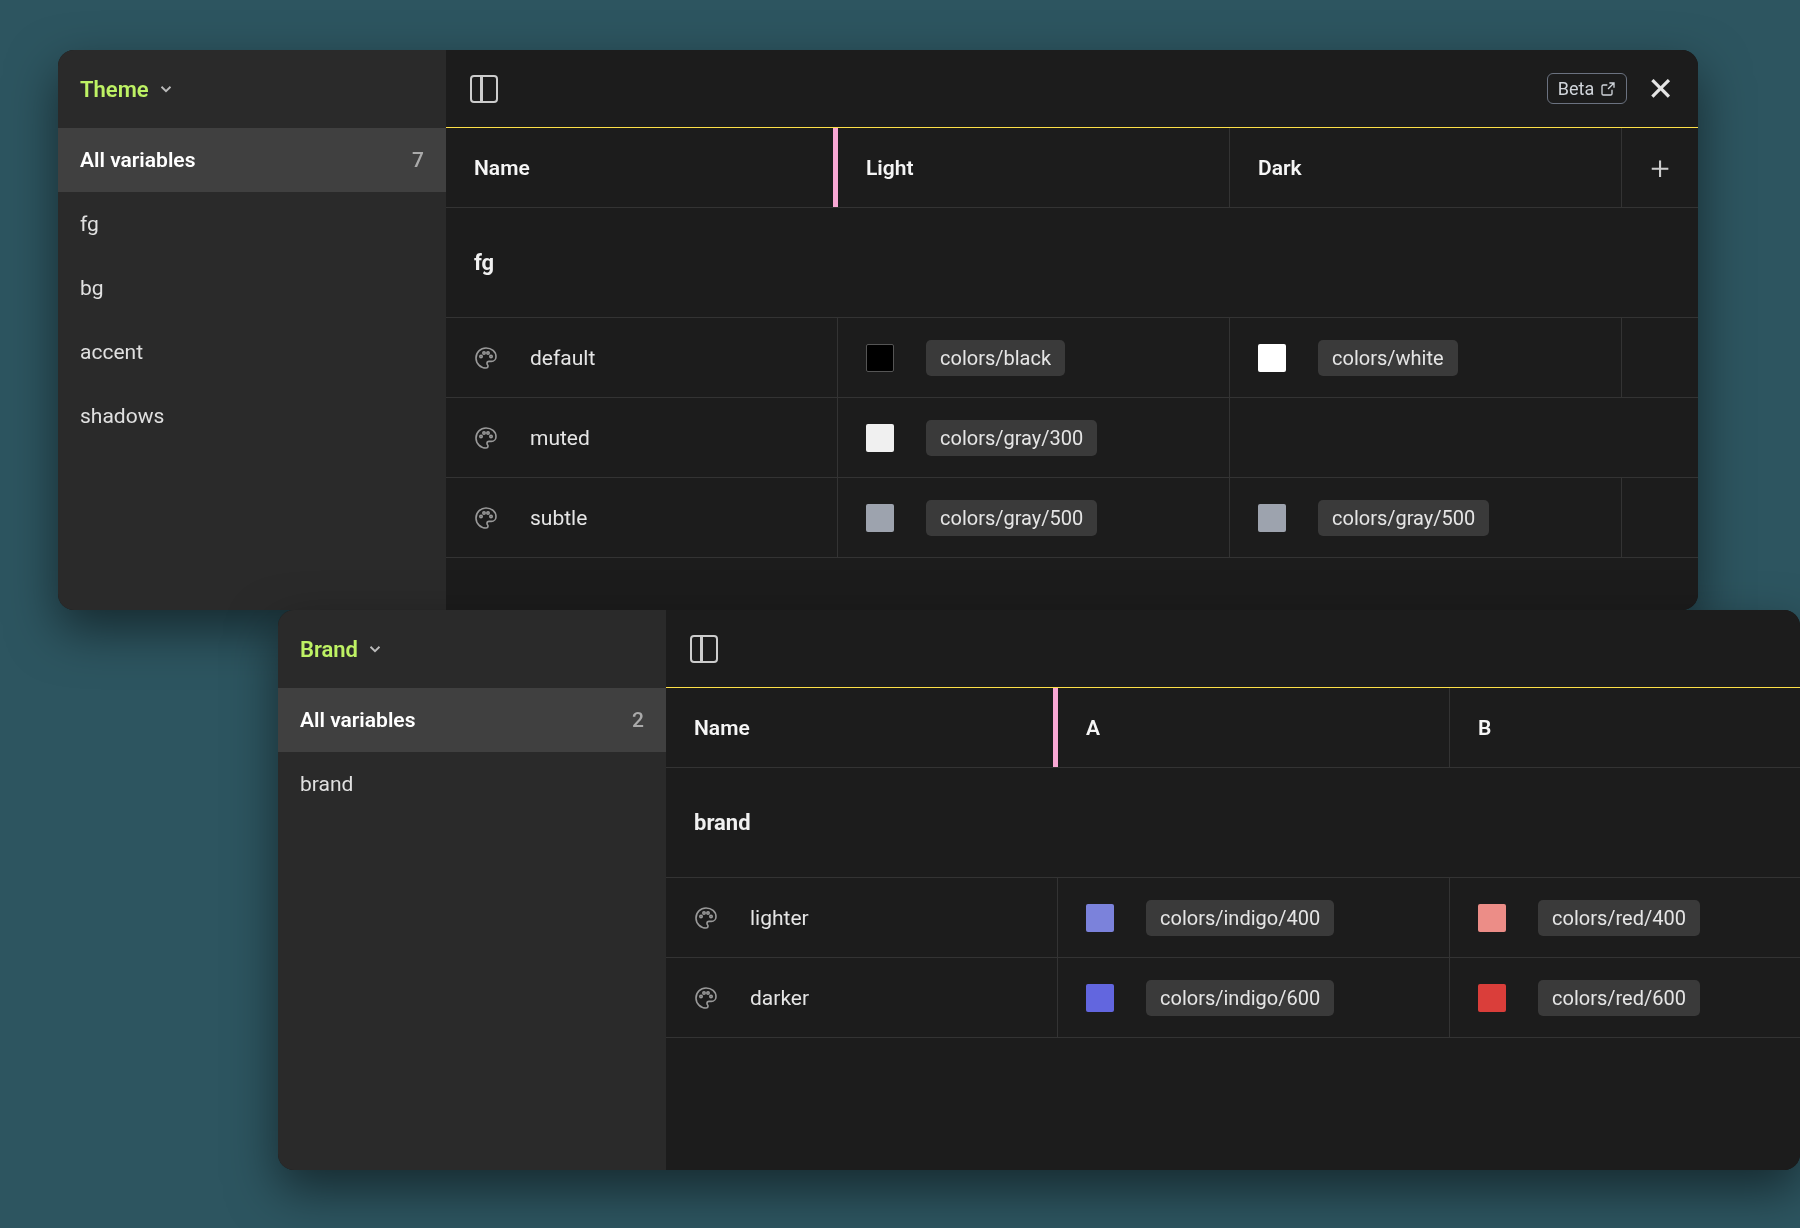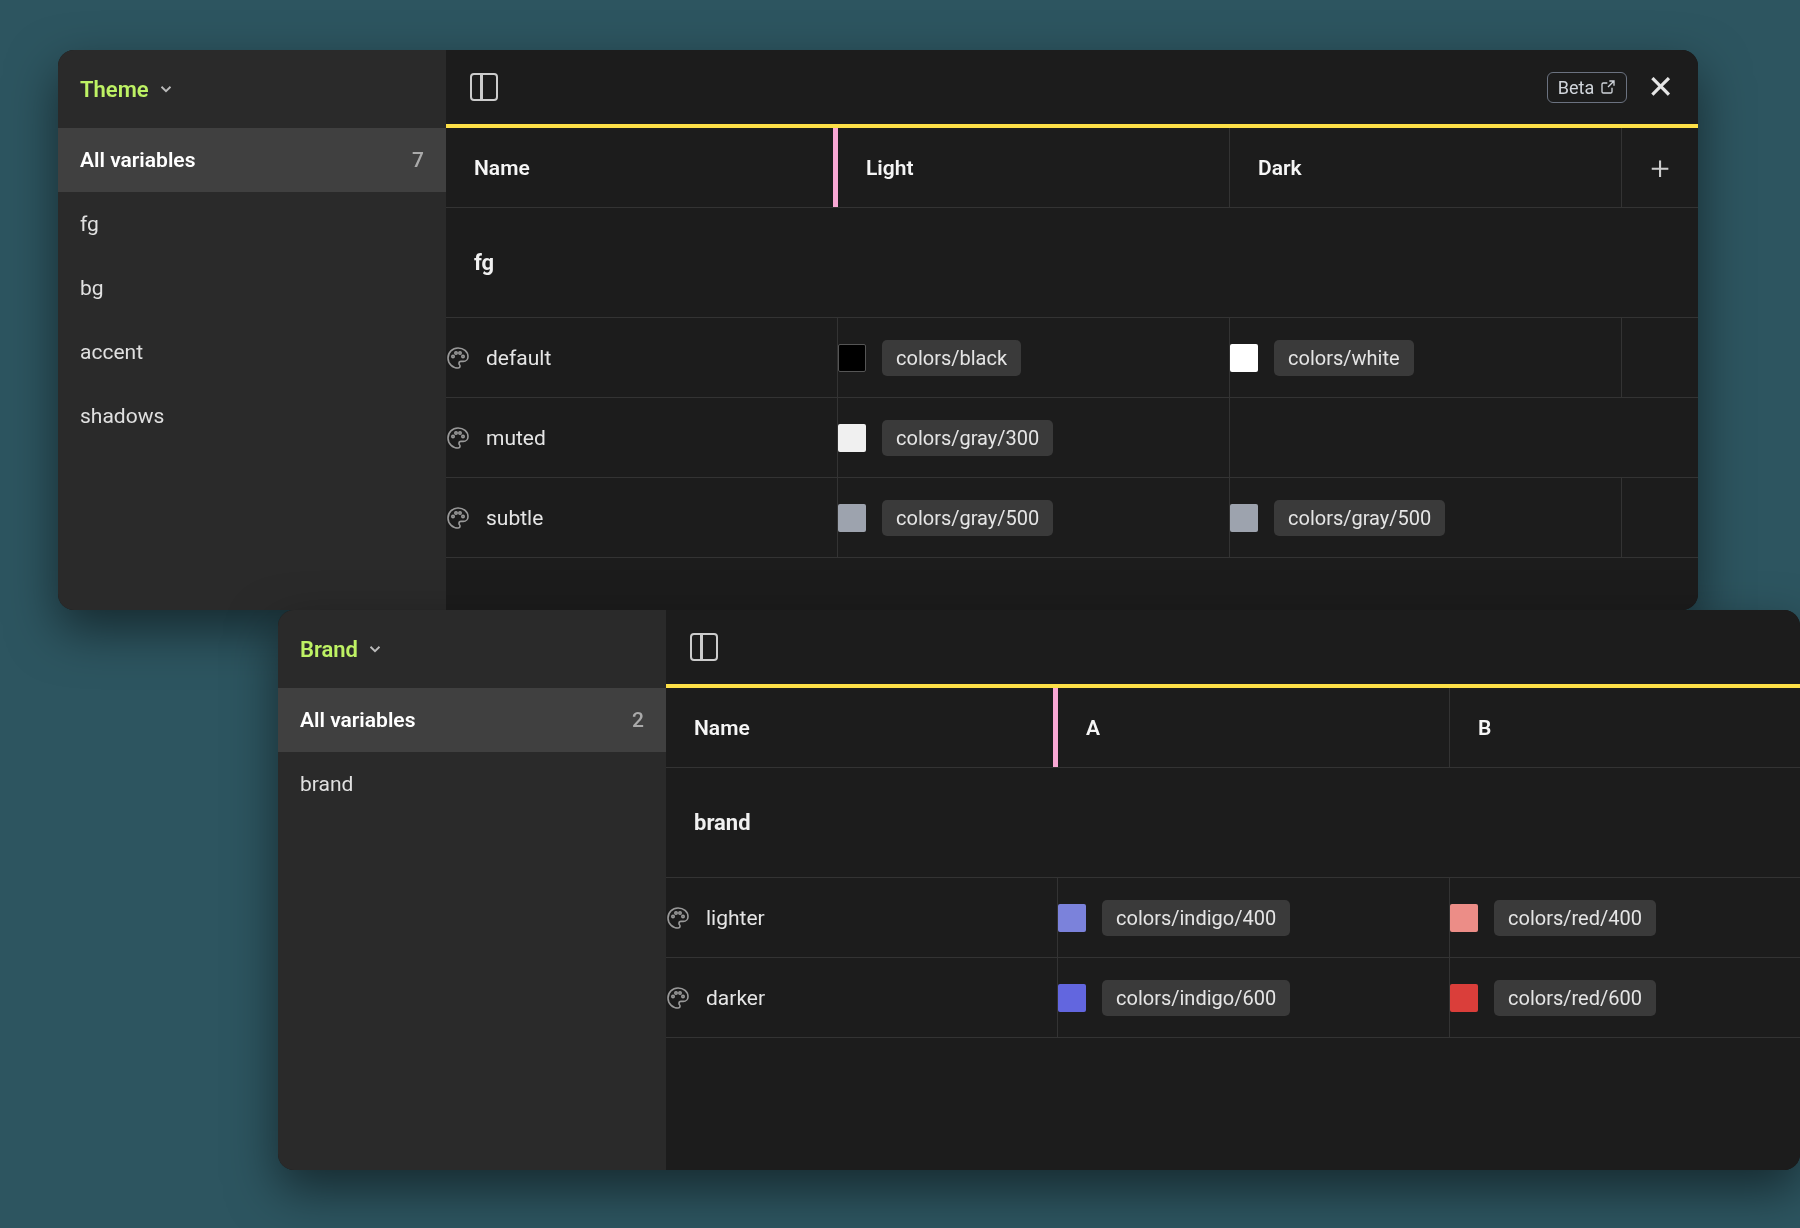--- a/index.html
+++ b/index.html
@@ -82,21 +82,21 @@
       flex-direction: column;
       background: #1c1c1c;
     }
 
     .topbar {
       height: 78px;
       display: flex;
       align-items: center;
       justify-content: space-between;
       padding: 0 24px;
-      border-bottom: 4px solid #fde047;
+      border-bottom: 1px solid #fde047;
     }
     .topbar-left, .topbar-right { display: flex; align-items: center; gap: 20px; }
     .icon-btn { color: #ccc; cursor: pointer; display: flex; align-items: center; }
     .panel-layout-icon {
       width: 28px; height: 28px;
       border: 2.5px solid #ccc;
       border-radius: 4px;
       position: relative;
     }
     .panel-layout-icon::after {
@@ -155,21 +155,22 @@
     }
 
     .var-row {
       display: flex;
       height: 80px;
       border-bottom: 1px solid #333;
     }
     .var-cell {
       display: flex;
       align-items: center;
-      gap: 16px;
+      padding-left: 28px;
+      gap: 32px;
       border-right: 1px solid #333;
     }
     .var-cell.name { width: 392px; }
     .var-cell.mode { width: 392px; }
     .var-cell.tail { flex: 1; border-right: none; }
     .panel-brand .var-cell.name { width: 392px; }
     .panel-brand .var-cell.mode { width: 392px; }
     .panel-brand .var-cell.mode.last { border-right: none; }
 
     .palette-icon {

